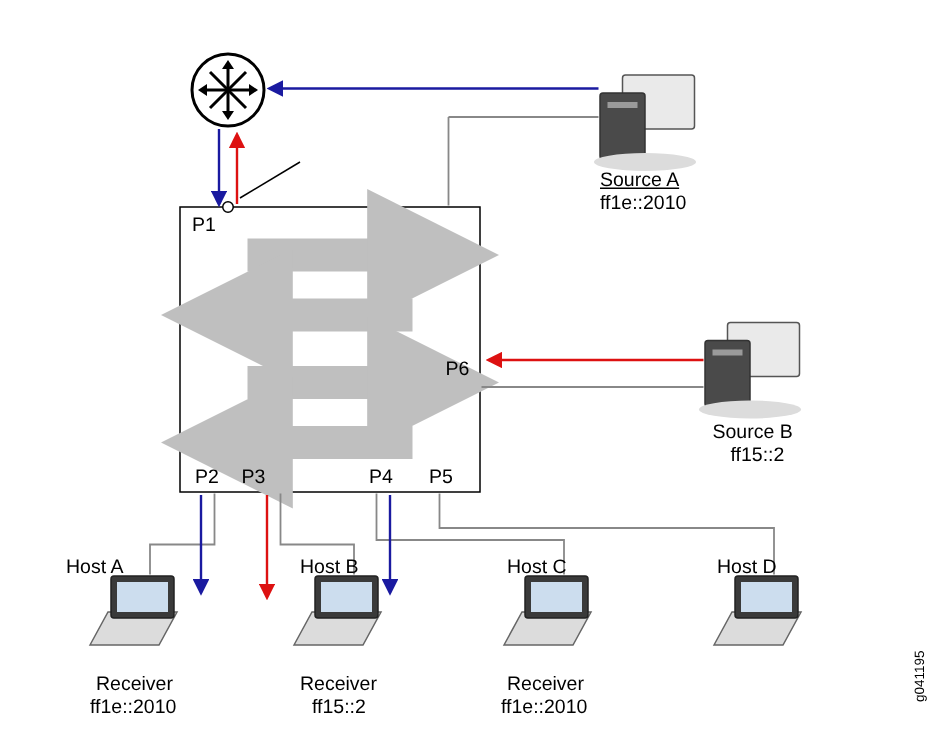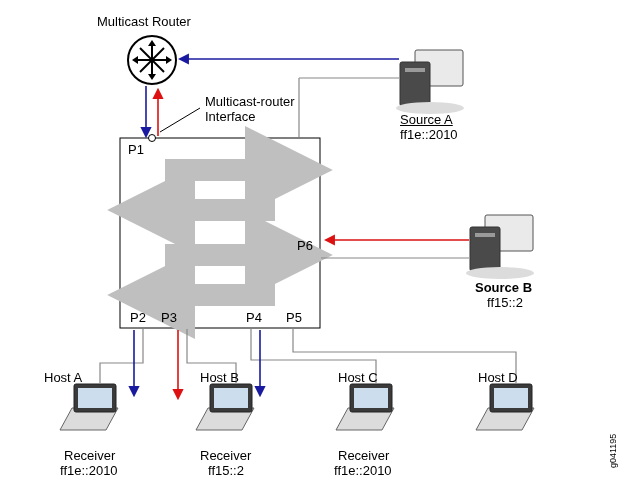--- a/index.html
+++ b/index.html
@@ -122,36 +122,32 @@
 
   <path d="M251 329 V360 H376 V383" fill="none" stroke="#888" stroke-width="1.2"></path>
 
   <path d="M293 329 V352 H516 V383" fill="none" stroke="#888" stroke-width="1.2"></path>
 
   <line x1="134" y1="330" x2="134" y2="395" stroke="#1a1aa0" stroke-width="1.6" marker-end="url(#ah-blue)"></line>
   <line x1="178" y1="330" x2="178" y2="398" stroke="#d11" stroke-width="1.6" marker-end="url(#ah-red)"></line>
   <line x1="260" y1="330" x2="260" y2="395" stroke="#1a1aa0" stroke-width="1.6" marker-end="url(#ah-blue)"></line>
 </svg>
 
-<div class="label" style="left:97px; top:14px;">Multicast Router</div>
-<div class="label" style="left:205px; top:94px;">
-  <span>Multicast-router<br>Interface</span>
-</div>
 
 <div class="label" style="left:128px; top:142px;">P1</div>
 <div class="label" style="left:297px; top:238px;">P6</div>
 <div class="label" style="left:130px; top:310px;">P2</div>
 <div class="label" style="left:161px; top:310px;">P3</div>
 <div class="label" style="left:246px; top:310px;">P4</div>
 <div class="label" style="left:286px; top:310px;">P5</div>
 
 <div class="label" style="left:400px; top:112px;text-decoration:underline;">Source A</div>
 <div class="label" style="left:400px; top:127px;">ff1e::2010</div>
 
-<div class="label" style="left:475px; top:280px;font-weight:bold;">Source B</div>
+<div class="label" style="left:475px; top:280px;">Source B</div>
 <div class="label" style="left:487px; top:295px;">ff15::2</div>
 
 <div class="label" style="left:44px; top:370px;">Host A</div>
 <div class="label" style="left:64px; top:448px;">Receiver</div>
 <div class="label" style="left:60px; top:463px;">ff1e::2010</div>
 
 <div class="label" style="left:200px; top:370px;">Host B</div>
 <div class="label" style="left:200px; top:448px;">Receiver</div>
 <div class="label" style="left:208px; top:463px;">ff15::2</div>
 

